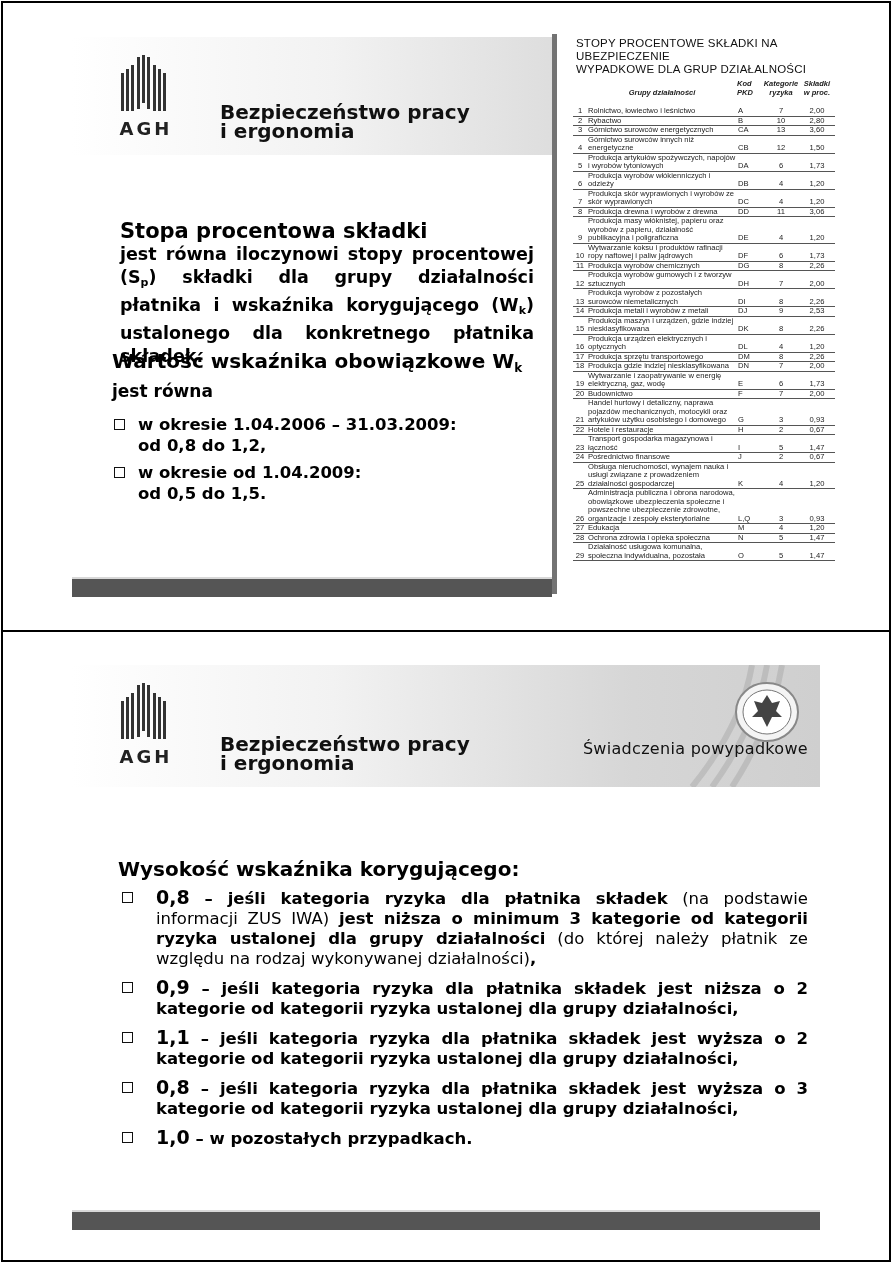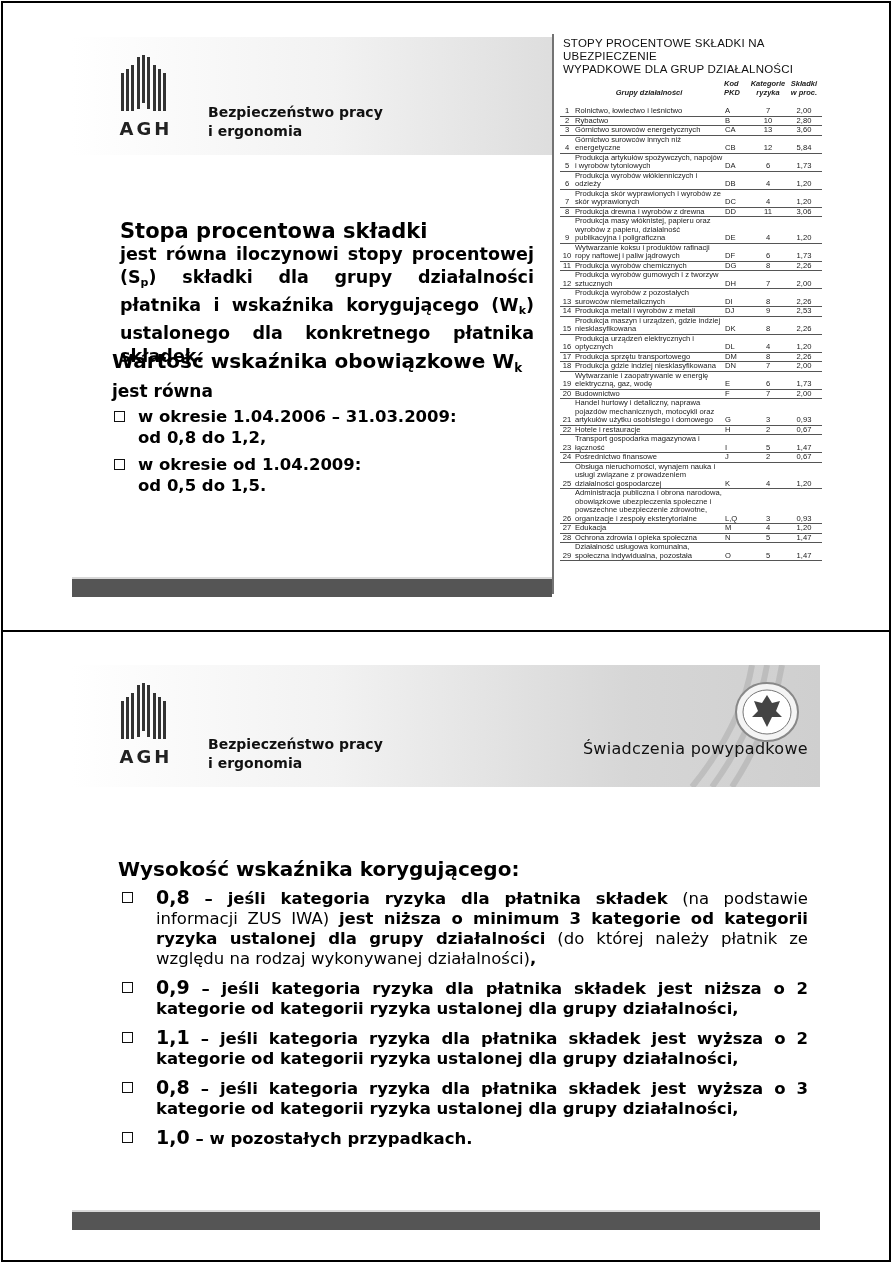--- a/index.html
+++ b/index.html
@@ -24,22 +24,22 @@
   #slide2 .banner { height: 122px; }
 
   .agh-logo { position: absolute; left: 44px; top: 18px; width: 60px; height: 86px; text-align: center; }
   .agh-logo .bars { position: absolute; left: 2px; top: 0; width: 50px; height: 60px; }
   .agh-logo .agh-text {
     position: absolute; left: 0; top: 63px; width: 60px;
     font-family: "DejaVu Sans", sans-serif; font-weight: bold; font-size: 18px;
     letter-spacing: 3px; color: #222;
   }
   .course-title {
-    position: absolute; left: 136px; top: 66px;
-    font-weight: bold; font-size: 14px; line-height: 19px; color: #111;
+    position: absolute; left: 148px; top: 66px;
+    font-weight: bold; font-size: 20px; line-height: 19px; color: #111;
   }
   .course-title div { white-space: nowrap; }
 
   .section-title {
     position: absolute; right: 12px; top: 74px;
     font-size: 16px; color: #111; letter-spacing: 0.3px;
   }
   .seal { position: absolute; right: 20px; top: 16px; width: 66px; height: 62px; }
   .swoosh { position: absolute; left: 560px; top: 0; width: 190px; height: 122px; opacity: 0.35; }
 
@@ -53,32 +53,33 @@
   
   .s1-heading { position: absolute; left: 48px; top: 162px; width: 414px; }
   .s1-title { font-weight: bold; font-size: 21px; line-height: 24px; margin-top: 20px; }
   .s1-body { font-weight: bold; font-size: 17.5px; line-height: 23px; text-align: justify; text-align-last: left; }
   .s1-body sub { font-size: 11px; vertical-align: -3px; }
 
   .s1-block2 { position: absolute; left: 40px; top: 312px; width: 440px; }
   .s1-wk-title { font-weight: bold; font-size: 20px; line-height: 24px; white-space: nowrap; }
   .s1-wk-title sub { font-size: 12px; vertical-align: -4px; }
   .s1-wk-sub { font-weight: bold; font-size: 17px; line-height: 22px; }
-  .bullet-list { list-style: none; margin-top: 4px; }
+  .bullet-list { list-style: none; margin-top: 12px; }
   .bullet-list li { position: relative; padding-left: 26px; font-weight: bold; font-size: 16.5px; line-height: 21px; margin-bottom: 6px; }
   .checkbox-icon {
     position: absolute; left: 2px; top: 5px; width: 11px; height: 11px;
     border: 1.5px solid #111; background: #fff;
   }
 
   
   .rate-table-wrap {
     position: absolute; left: 480px; top: -3px; width: 270px; height: 560px;
-    background: #fff; border-left: 2px solid #737373;
+    background: #fff; border-left: 5px solid #737373;
     font-family: "Liberation Sans", sans-serif;
+    padding-left: 10px;
   }
   .rate-table-title {
     font-family: "Liberation Sans", sans-serif; font-size: 11.5px; line-height: 13px;
     padding: 3px 0 0 9px; color: #111; letter-spacing: 0.2px;
   }
   table.rate-table { border-collapse: collapse; width: 262px; margin-left: 6px; margin-top: 4px; table-layout: fixed; }
   table.rate-table th { font-size: 7.5px; font-weight: bold; color: #222; line-height: 8.5px; padding-bottom: 10px; vertical-align: bottom; font-style: italic; }
   table.rate-table td { font-size: 7.6px; line-height: 8.5px; color: #222; vertical-align: bottom; padding: 0 1px; }
   table.rate-table tr.row td { border-bottom: 1px solid #555; }
   .c-no { width: 14px; text-align: center; }
@@ -185,21 +186,21 @@
             <td class="c-name">Górnictwo surowców energetycznych</td>
             <td class="c-kod">CA</td>
             <td class="c-kat">13</td>
             <td class="c-sk">3,60</td>
           </tr>
           <tr class="row">
             <td class="c-no">4</td>
             <td class="c-name">Górnictwo surowców innych niż energetyczne</td>
             <td class="c-kod">CB</td>
             <td class="c-kat">12</td>
-            <td class="c-sk">5,84</td>
+            <td class="c-sk">1,50</td>
           </tr>
           <tr class="row">
             <td class="c-no">5</td>
             <td class="c-name">Produkcja artykułów spożywczych, napojów i wyrobów tytoniowych</td>
             <td class="c-kod">DA</td>
             <td class="c-kat">6</td>
             <td class="c-sk">1,73</td>
           </tr>
           <tr class="row">
             <td class="c-no">6</td>

